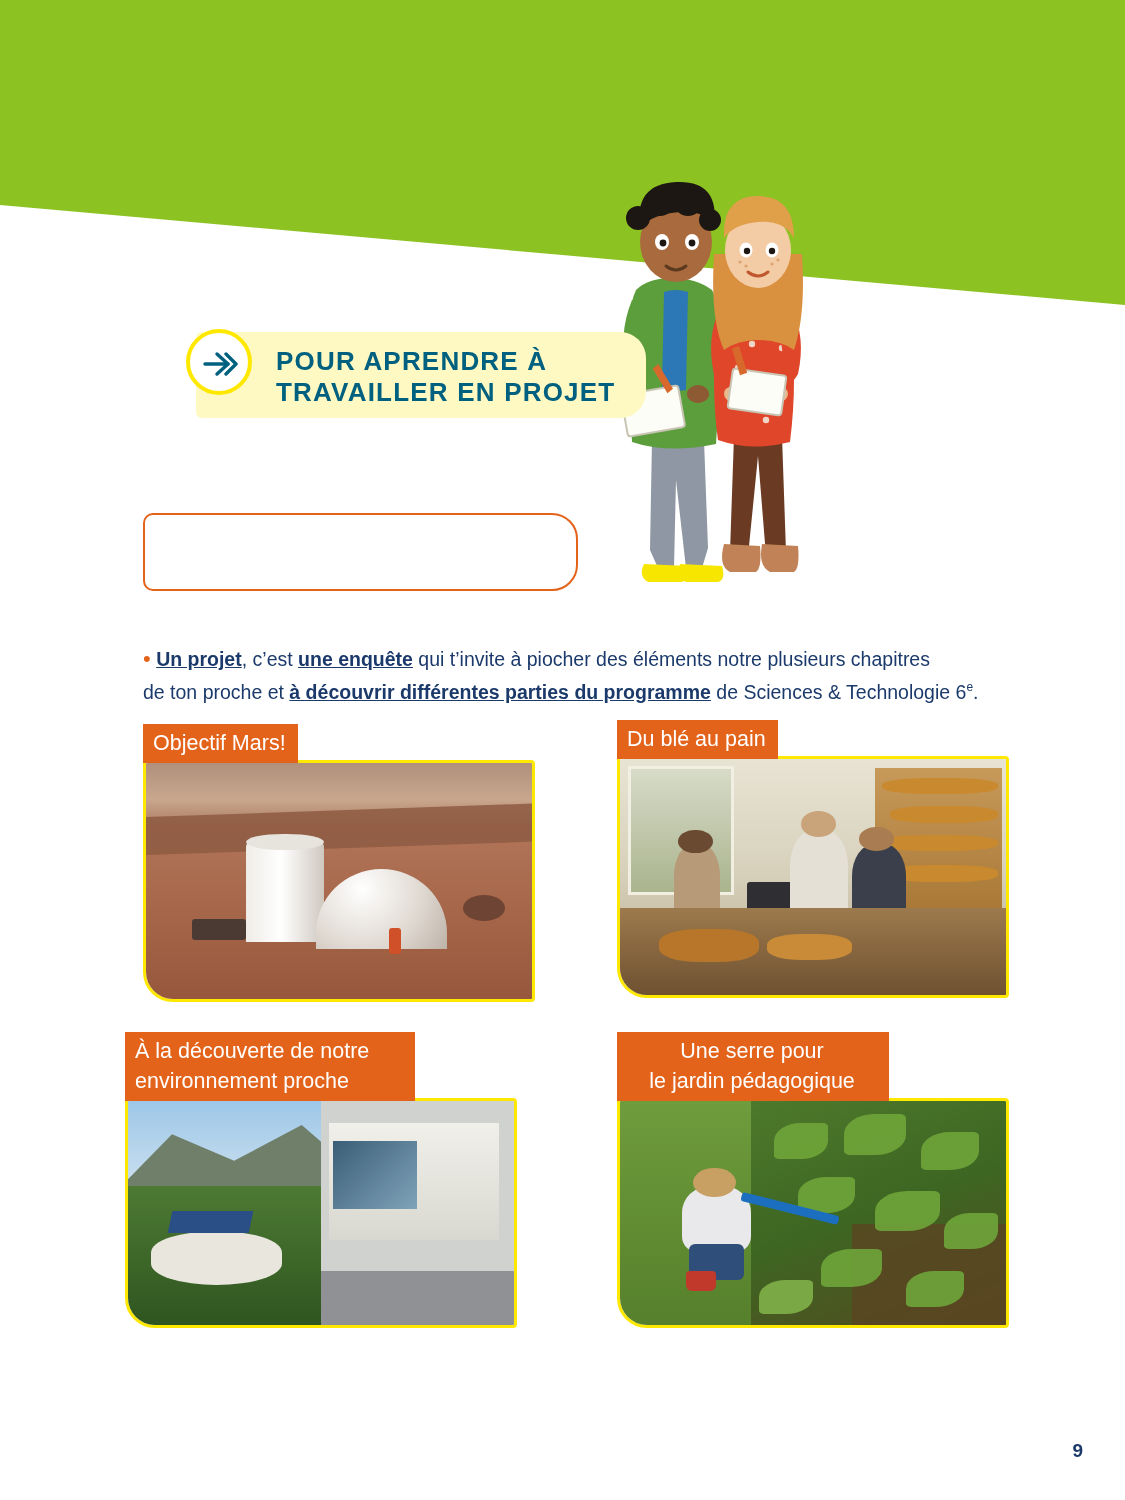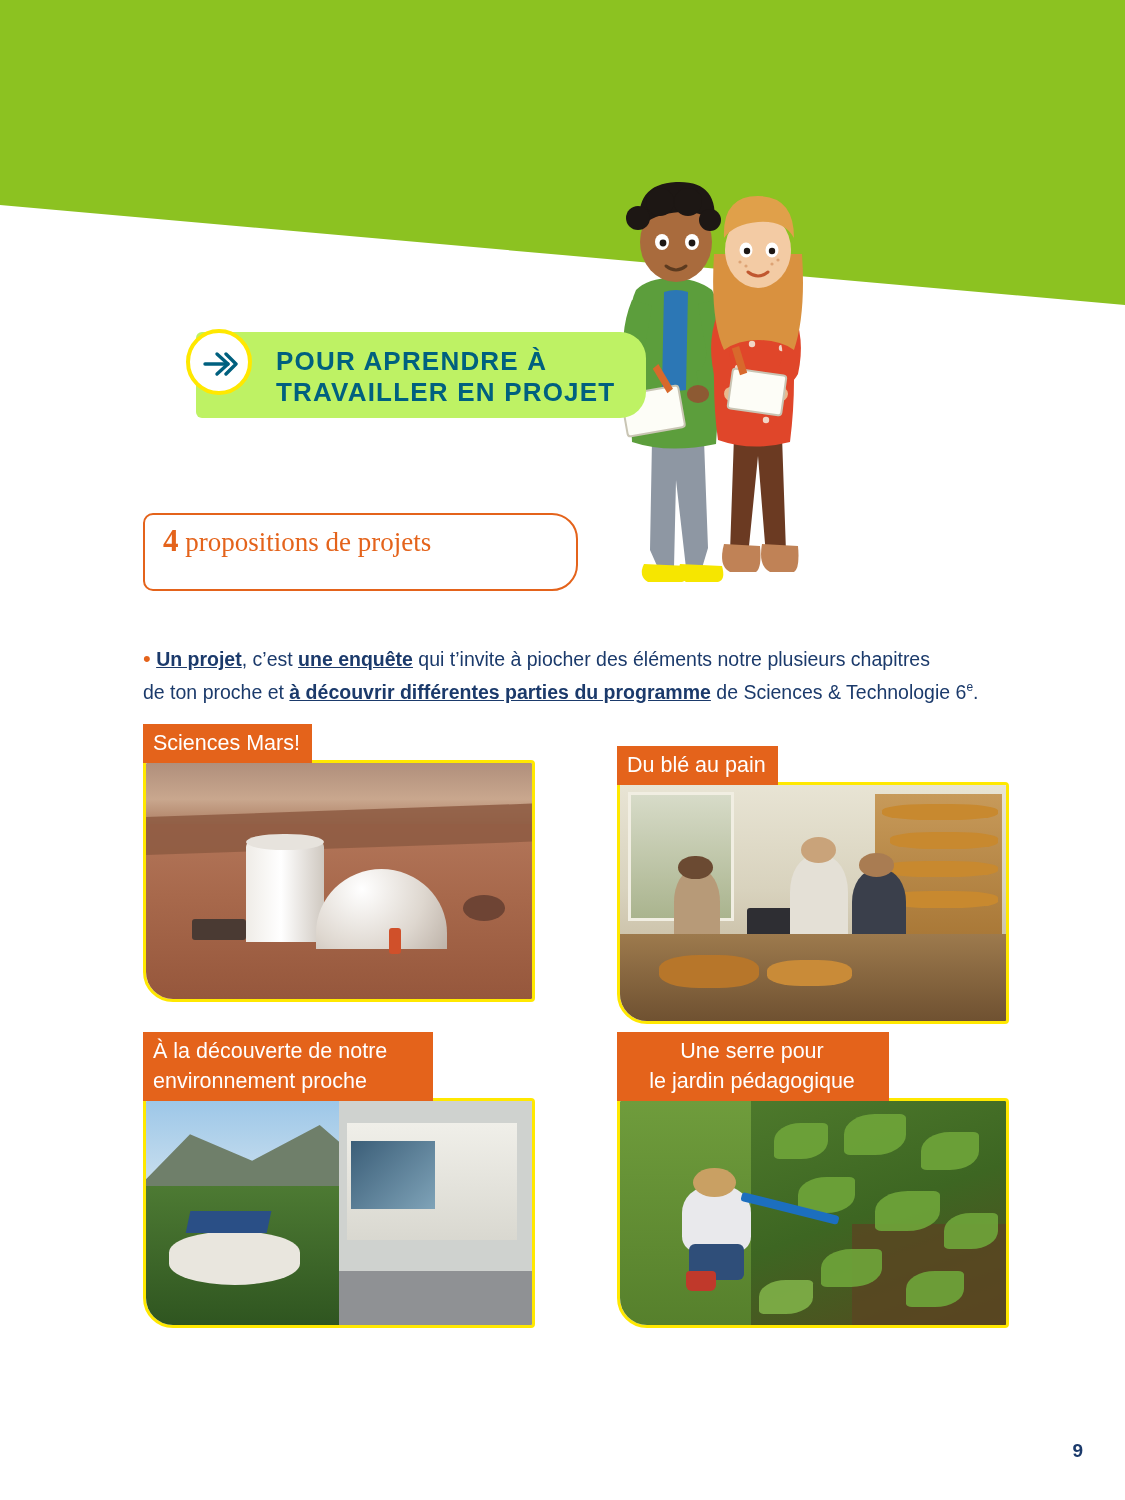--- a/index.html
+++ b/index.html
@@ -13,21 +13,21 @@
   .green-band{
     position:absolute;left:0;top:0;width:1125px;height:320px;
     background:#8cc221;
     -webkit-clip-path:polygon(0 0,1125px 0,1125px 305px,0 205px);
     clip-path:polygon(0 0,1125px 0,1125px 305px,0 205px);
   }
 
   
   .title-banner{
     position:absolute;left:196px;top:332px;width:450px;height:86px;
-    background:#bef264;border-radius:6px 26px 26px 6px;
+    background:#fef9c3;border-radius:6px 26px 26px 6px;
   }
   .title-banner .title-text{
     position:absolute;left:80px;top:14px;width:360px;
     color:#00607f;font-weight:bold;font-size:26px;letter-spacing:1.2px;
     line-height:31px;text-transform:uppercase;
   }
   .arrow-badge{
     position:absolute;left:186px;top:329px;width:66px;height:66px;border-radius:50%;
     background:#ffffff;border:4px solid #ffe800;box-sizing:border-box;
   }
@@ -248,47 +248,44 @@
 </div>
 <div class="arrow-badge">
   <svg width="36" height="34" viewBox="0 0 36 34">
     <path d="M3 17 H26" stroke="#00607f" stroke-width="3.4" fill="none" stroke-linecap="round"></path>
     <path d="M15 7 L26 17 L15 27" stroke="#00607f" stroke-width="3.4" fill="none" stroke-linecap="round" stroke-linejoin="round"></path>
     <path d="M24 7 L34 17 L24 27" stroke="#00607f" stroke-width="3.4" fill="none" stroke-linecap="round" stroke-linejoin="round"></path>
   </svg>
 </div>
 
 <div class="prop-box">
-  <div class="line l1">
-    <span class="num">4</span><span> propositions de projets</span>
-  </div>
 </div>
 
 <div class="intro">
   <span class="bullet">•</span>
   <b>Un projet</b><span>, c’est </span><b>une enquête</b><span> qui t’invite à piocher des éléments notre plusieurs chapitres</span><br>
   <span>de ton proche et </span><b>à découvrir différentes parties du programme</b><span> de Sciences &amp; Technologie 6</span><sup>e</sup><span>.</span>
 </div>
 
 <div class="card" style="left:143px;top:760px;width:392px;height:242px;">
   <div class="photo" style="width:392px;height:242px;">
     <div class="mars-sky"></div>
     <div class="mars-ground"></div>
     <div class="mars-ridge"></div>
     <div class="rover"></div>
     <div class="silo"></div>
     <div class="silo-top"></div>
     <div class="dome"></div>
     <div class="antenna"></div>
     <div class="astronaut"></div>
   </div>
-  <div class="caption" style="left:0;top:-36px;">Sciences Mars!</div>
-</div>
-
-<div class="card" style="left:617px;top:782px;width:337px;height:242px;">
+  <div class="caption" style="left:0;top:-36px;">Objectif Mars!</div>
+</div>
+
+<div class="card" style="left:617px;top:756px;width:337px;height:242px;">
   <div class="photo" style="width:392px;height:242px;">
     <div class="bk-wall"></div>
     <div class="bk-window"></div>
     <div class="bk-shelf"></div>
     <div class="bk-bread" style="left:68%;top:8%;width:30%;height:7%;"></div>
     <div class="bk-bread" style="left:70%;top:20%;width:28%;height:7%;"></div>
     <div class="bk-bread" style="left:67%;top:32%;width:31%;height:7%;"></div>
     <div class="bk-bread" style="left:69%;top:45%;width:29%;height:7%;"></div>
     <div class="bk-till"></div>
     <div class="bk-person" style="left:14%;top:36%;width:12%;height:34%;background:#b79a78;"></div>
@@ -297,21 +294,21 @@
     <div class="bk-person" style="left:47%;top:22%;width:9%;height:11%;background:#c9a37a;border-radius:50%;"></div>
     <div class="bk-person" style="left:60%;top:36%;width:14%;height:34%;background:#3a3f4b;"></div>
     <div class="bk-person" style="left:62%;top:29%;width:9%;height:10%;background:#a97c52;border-radius:50%;"></div>
     <div class="bk-counter"></div>
     <div class="bk-bread" style="left:10%;top:72%;width:26%;height:14%;background:#b7762a;"></div>
     <div class="bk-bread" style="left:38%;top:74%;width:22%;height:11%;background:#c98b38;"></div>
   </div>
   <div class="caption" style="left:0;top:-36px;">Du blé au pain</div>
 </div>
 
-<div class="card" style="left:143px;top:1098px;width:392px;height:230px;">
+<div class="card" style="left:125px;top:1098px;width:392px;height:230px;">
   <div class="photo" style="width:392px;height:230px;">
     <div class="b-sky"></div>
     <div class="b-mount"></div>
     <div class="b-green"></div>
     <div class="b-round"></div>
     <div class="b-solar"></div>
     <div class="b-right"></div>
     <div class="b-facade"></div>
     <div class="b-glass"></div>
     <div class="b-road"></div>

